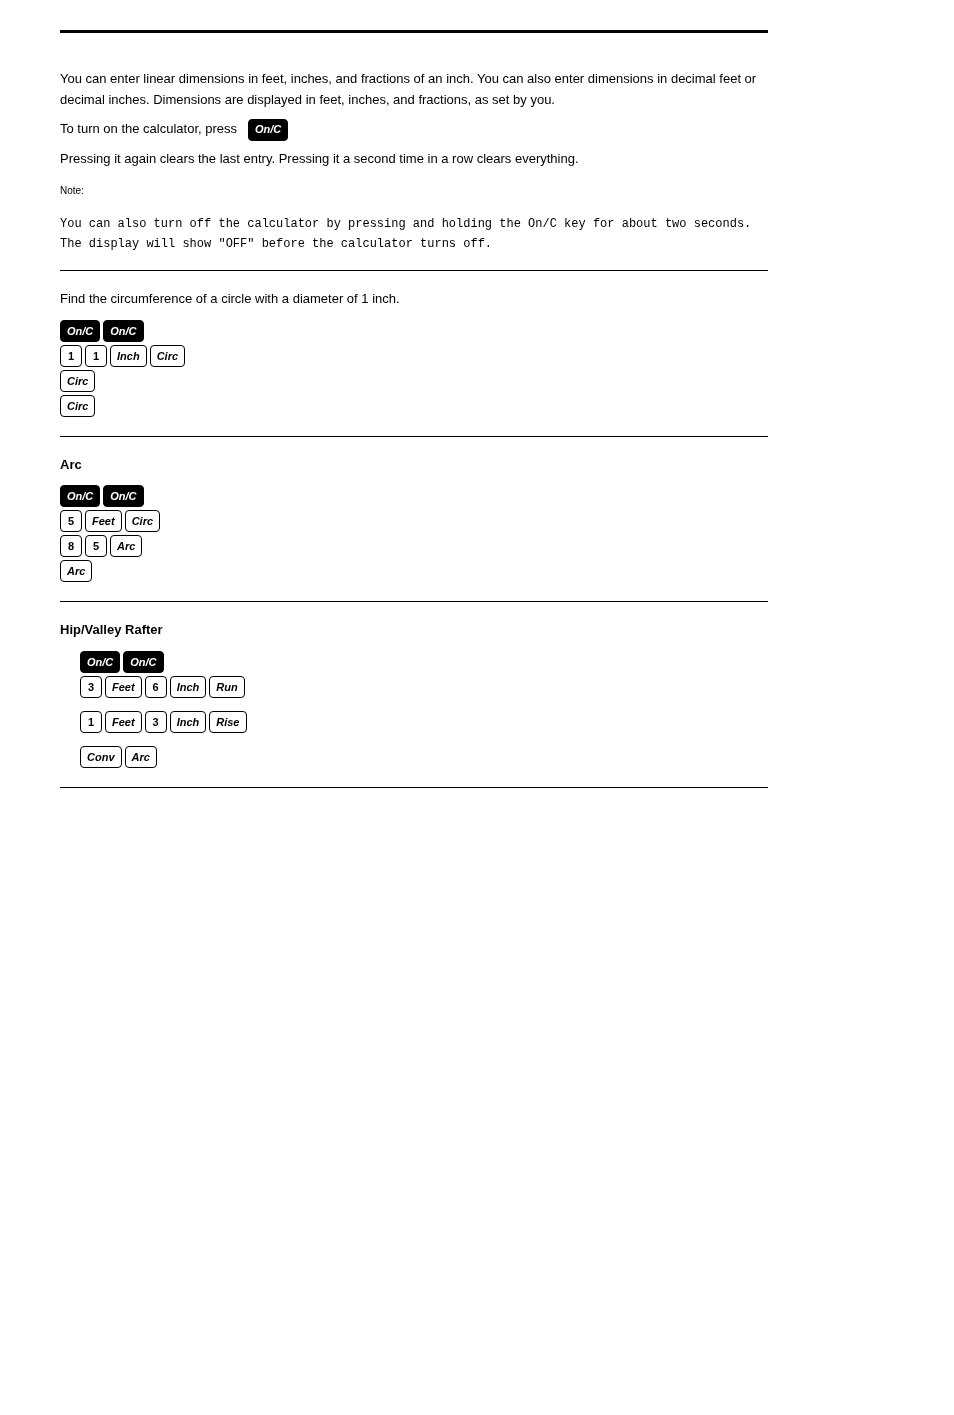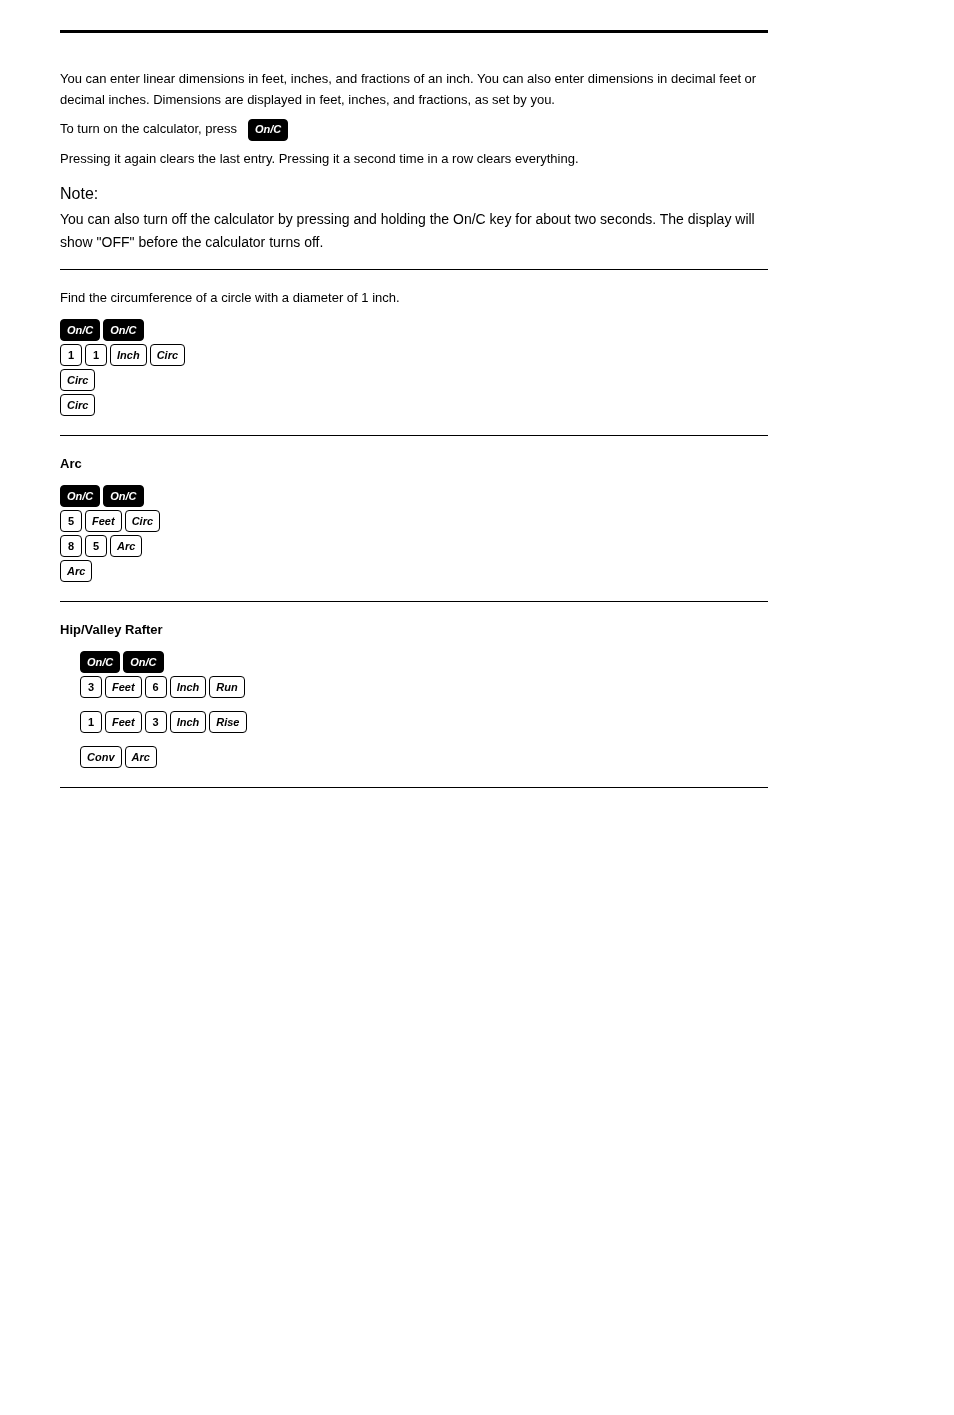--- a/index.html
+++ b/index.html
@@ -96,21 +96,21 @@
       font-size: 11px;
       font-weight: bold;
       border-radius: 4px;
       padding: 2px 5px;
       min-width: 22px;
       height: 22px;
       border: 1.5px solid #000;
     }
 
     .note-line {
-      font-size: 16px;
+      font-size: 10px;
       margin-top: 6px;
       margin-bottom: 2px;
       display: inline-block;
     }
 
     .inline-key {
       display: inline-flex;
       align-items: center;
       justify-content: center;
       background: #000;
@@ -143,21 +143,21 @@
     <div class="section-text">
       <p>To turn on the calculator, press &nbsp;
         <span class="inline-key">On/C</span>
       </p>
     </div>
     <div class="section-text">
       <p>Pressing it again clears the last entry. Pressing it a second time in a row clears everything.</p>
     </div>
     <div style="margin-top:10px;">
       <span class="note-line">Note:</span>
-      <p style="margin-top:3px; font-size:14px; line-height:1.6;">You can also turn off the calculator by pressing and holding the On/C key for about two seconds. The display will show "OFF" before the calculator turns off.</p>
+      <p style="margin-top:17px; font-size:12px; line-height:1.6;font-family:Liberation Mono, monospace;">You can also turn off the calculator by pressing and holding the On/C key for about two seconds. The display will show "OFF" before the calculator turns off.</p>
     </div>
   </div>
 
   <div class="section">
     <div class="section-text">
       <p>Find the circumference of a circle with a diameter of 1 inch.</p>
     </div>
     <div class="key-seq">
       <div class="key-seq-line">
         <span class="key-black">On/C</span>

